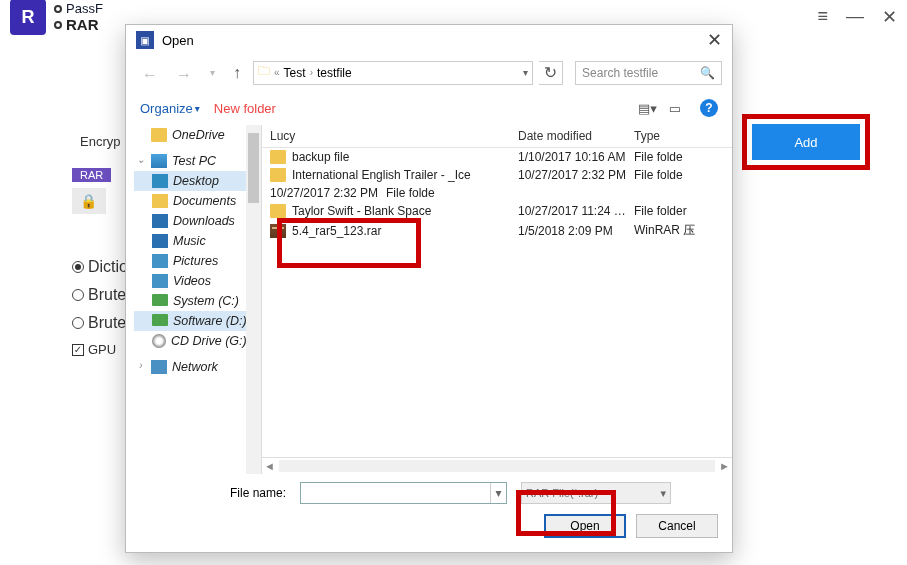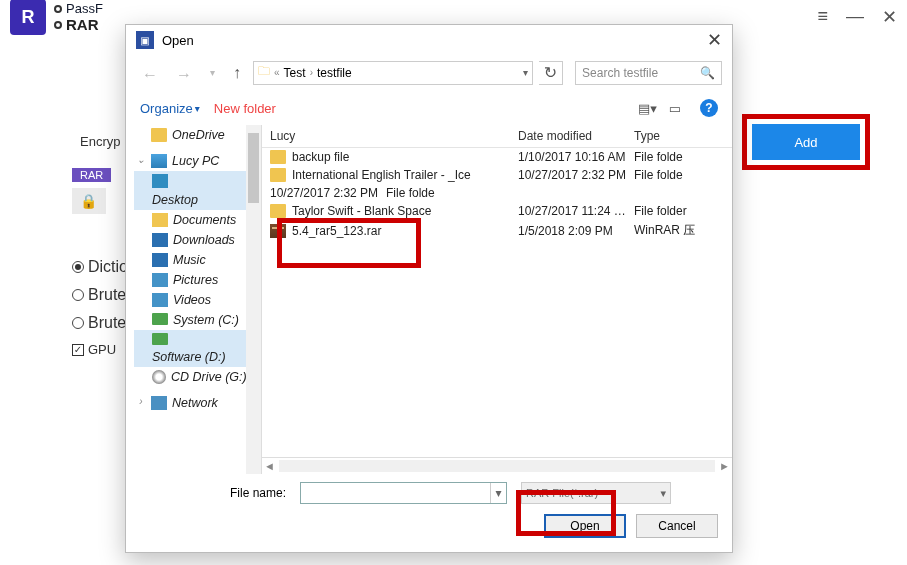--- a/index.html
+++ b/index.html
@@ -48,21 +48,21 @@
 .view-ctrl{display:flex;align-items:center;gap:2px;color:#555;}
 .view-btn{border:1px solid transparent;padding:2px 4px;}
 .help-ic{width:18px;height:18px;border-radius:50%;background:#1a7de0;color:#fff;display:flex;align-items:center;justify-content:center;font-size:12px;font-weight:bold;}
 
 .body-split{flex:1;display:flex;min-height:0;}
 .tree{width:136px;border-right:1px solid #ddd;overflow:hidden;font-size:12.5px;color:#222;position:relative;}
 .tree .sbar{position:absolute;right:0;top:0;bottom:0;width:15px;background:#f1f1f1;}
 .tree .thumb{position:absolute;right:2px;top:8px;width:11px;height:70px;background:#c6c6c6;}
 .tree ul{list-style:none;padding-left:8px;}
 .tree li{display:flex;align-items:flex-start;gap:5px;padding:3px 2px;white-space:nowrap;font-style:italic;}
-.tree li.sel{background:#d6e8f7;flex-direction:column;}
+.tree li.sel{background:#d6e8f7;}
 .tree .exp{width:10px;color:#888;font-size:10px;text-align:center;}
 .ficon{width:16px;height:14px;display:inline-block;}
 .f-folder{background:#f0c550;border-radius:1px;}
 .f-pc{background:linear-gradient(#4aa3df,#2c7fb8);}
 .f-3d{background:#3aa0d0;}
 .f-desk{background:#2f8cc0;}
 .f-doc{background:#f0c550;}
 .f-down{background:#2a6fb0;}
 .f-music{background:#2a6fb0;}
 .f-pic{background:#4493c7;}
@@ -195,21 +195,21 @@
       <ul>
         <li>
             <span class="exp"></span>
             <span class="ficon f-folder"></span>
             <span>OneDrive</span>
           </li>
         <li style="height:6px"></li>
         <li>
             <span class="exp">⌄</span>
             <span class="ficon f-pc"></span>
-            <span>Lucy PC</span>
+            <span>Test PC</span>
           </li>
         <li class="sel" style="padding-left:18px">
             <span class="ficon f-desk"></span>
             <span>Desktop</span>
           </li>
         <li style="padding-left:18px">
             <span class="ficon f-doc"></span>
             <span>Documents</span>
           </li>
         <li style="padding-left:18px">

